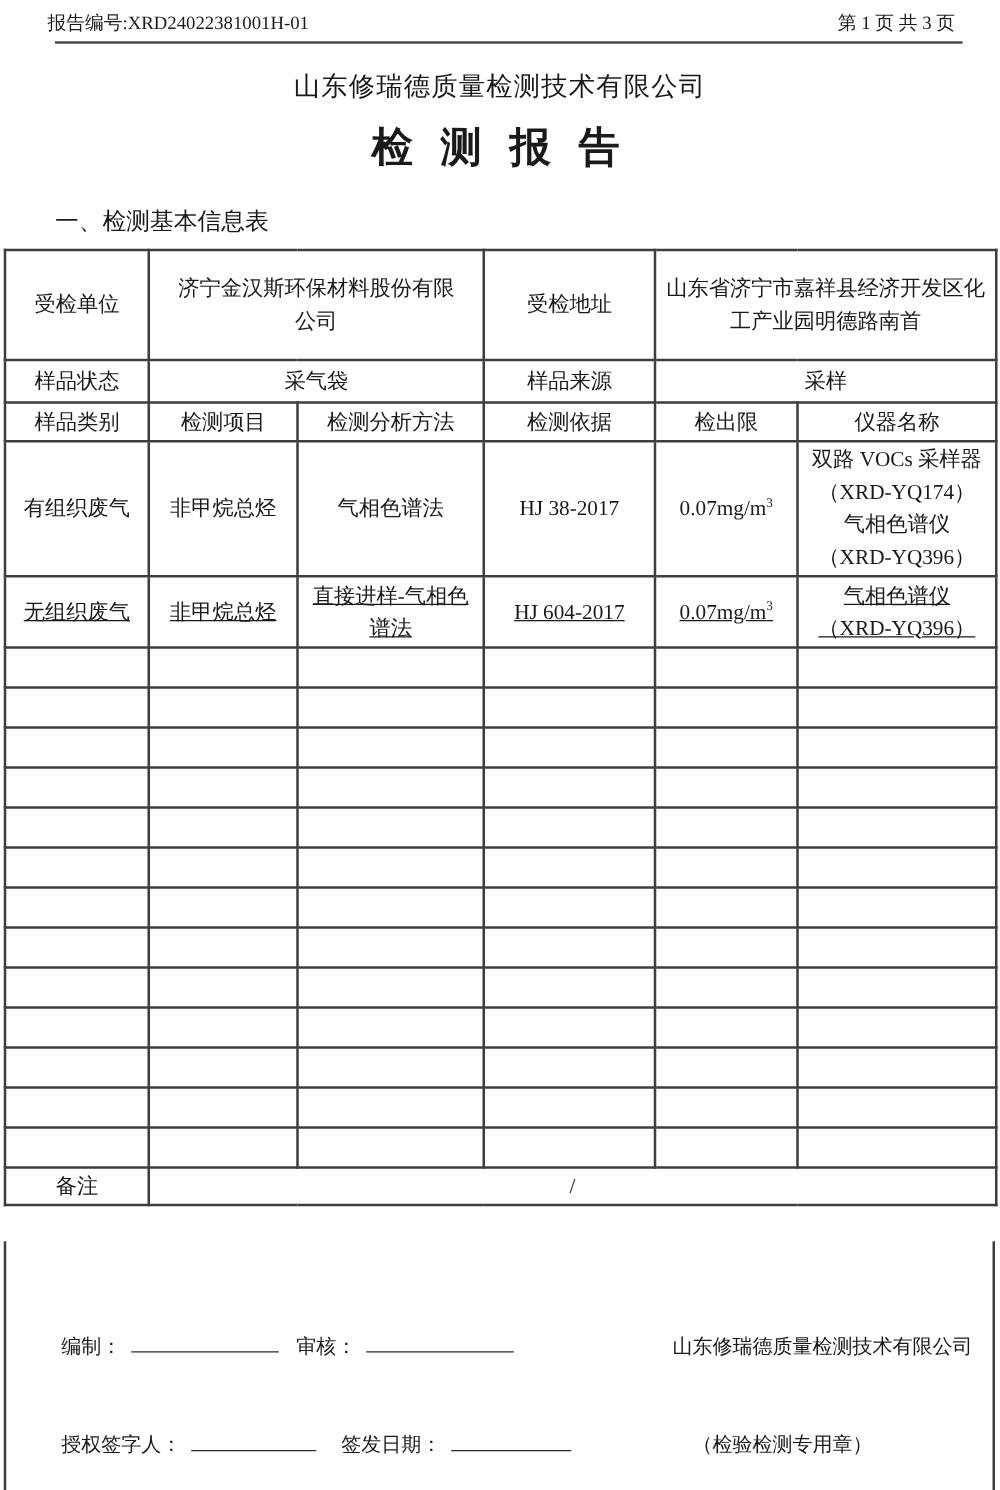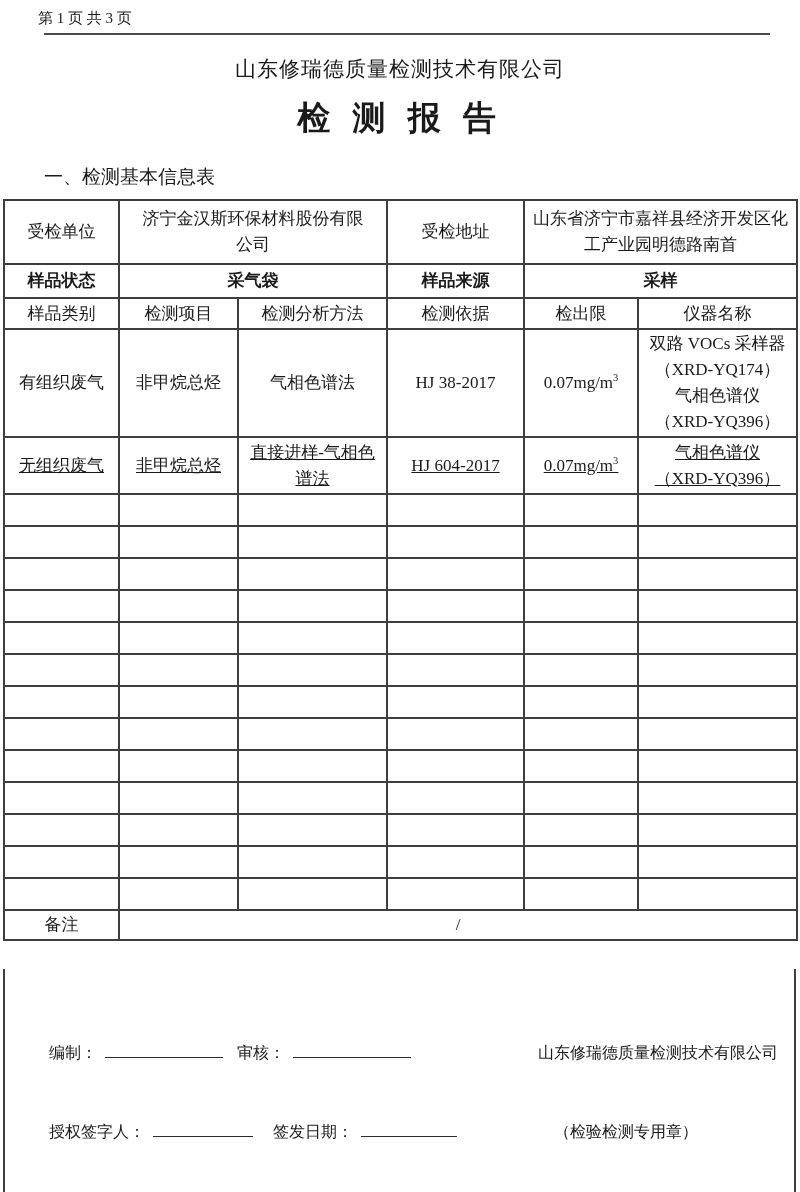--- a/index.html
+++ b/index.html
@@ -51,28 +51,28 @@
   }
   table.info td {
     border: 2px solid #3e3e3e;
     text-align: center;
     vertical-align: middle;
     padding: 1px 4px;
     line-height: 26px;
     overflow: hidden;
   }
   tr.r1 { height: 55px; }
-  tr.r2 { height: 34px; font-weight: bold; }
+  tr.r2 { height: 34px; }
   tr.r3 { height: 31px; }
   tr.r4 { height: 105px; }
   tr.r5 { height: 57px; text-decoration: underline; }
   tr.r6 { height: 30px; }
   tr.re { height: 32px; }
   tr.rq { height: 30px; }
-  .cwrap { max-width: 230px; margin: 4px auto; }   
+  .cwrap { max-width: 230px; margin: 16px auto; }   
   .awrap { max-width: 260px; margin: 0 auto; }   
   .mwrap { max-width: 138px; margin: 0 auto; }   
   sup { font-size: 0.62em; line-height: 0; }
 
   
   .footer-box {
     width: 793px;
     margin-left: 3px;
     height: 228px;
     border: 2px solid #3e3e3e;
@@ -93,20 +93,21 @@
   .u3 { width: 100px; margin: 0 20px 0 8px; }
   .u4 { width: 96px;  margin: 0 0 0 8px; }
   .push-right { margin-left: auto; }
 </style>
 </head>
 <body>
 
 <div class="page">
 
   <div class="hdr">
+    <span>报告编号:XRD24022381001H-01</span>
     <span>第 1 页 共 3 页</span>
   </div>
   <div class="hdr-rule"></div>
 
   <div class="company">山东修瑞德质量检测技术有限公司</div>
   <div class="title">检 测 报 告</div>
   <div class="section">一、检测基本信息表</div>
 
   <table class="info">
     <colgroup>

